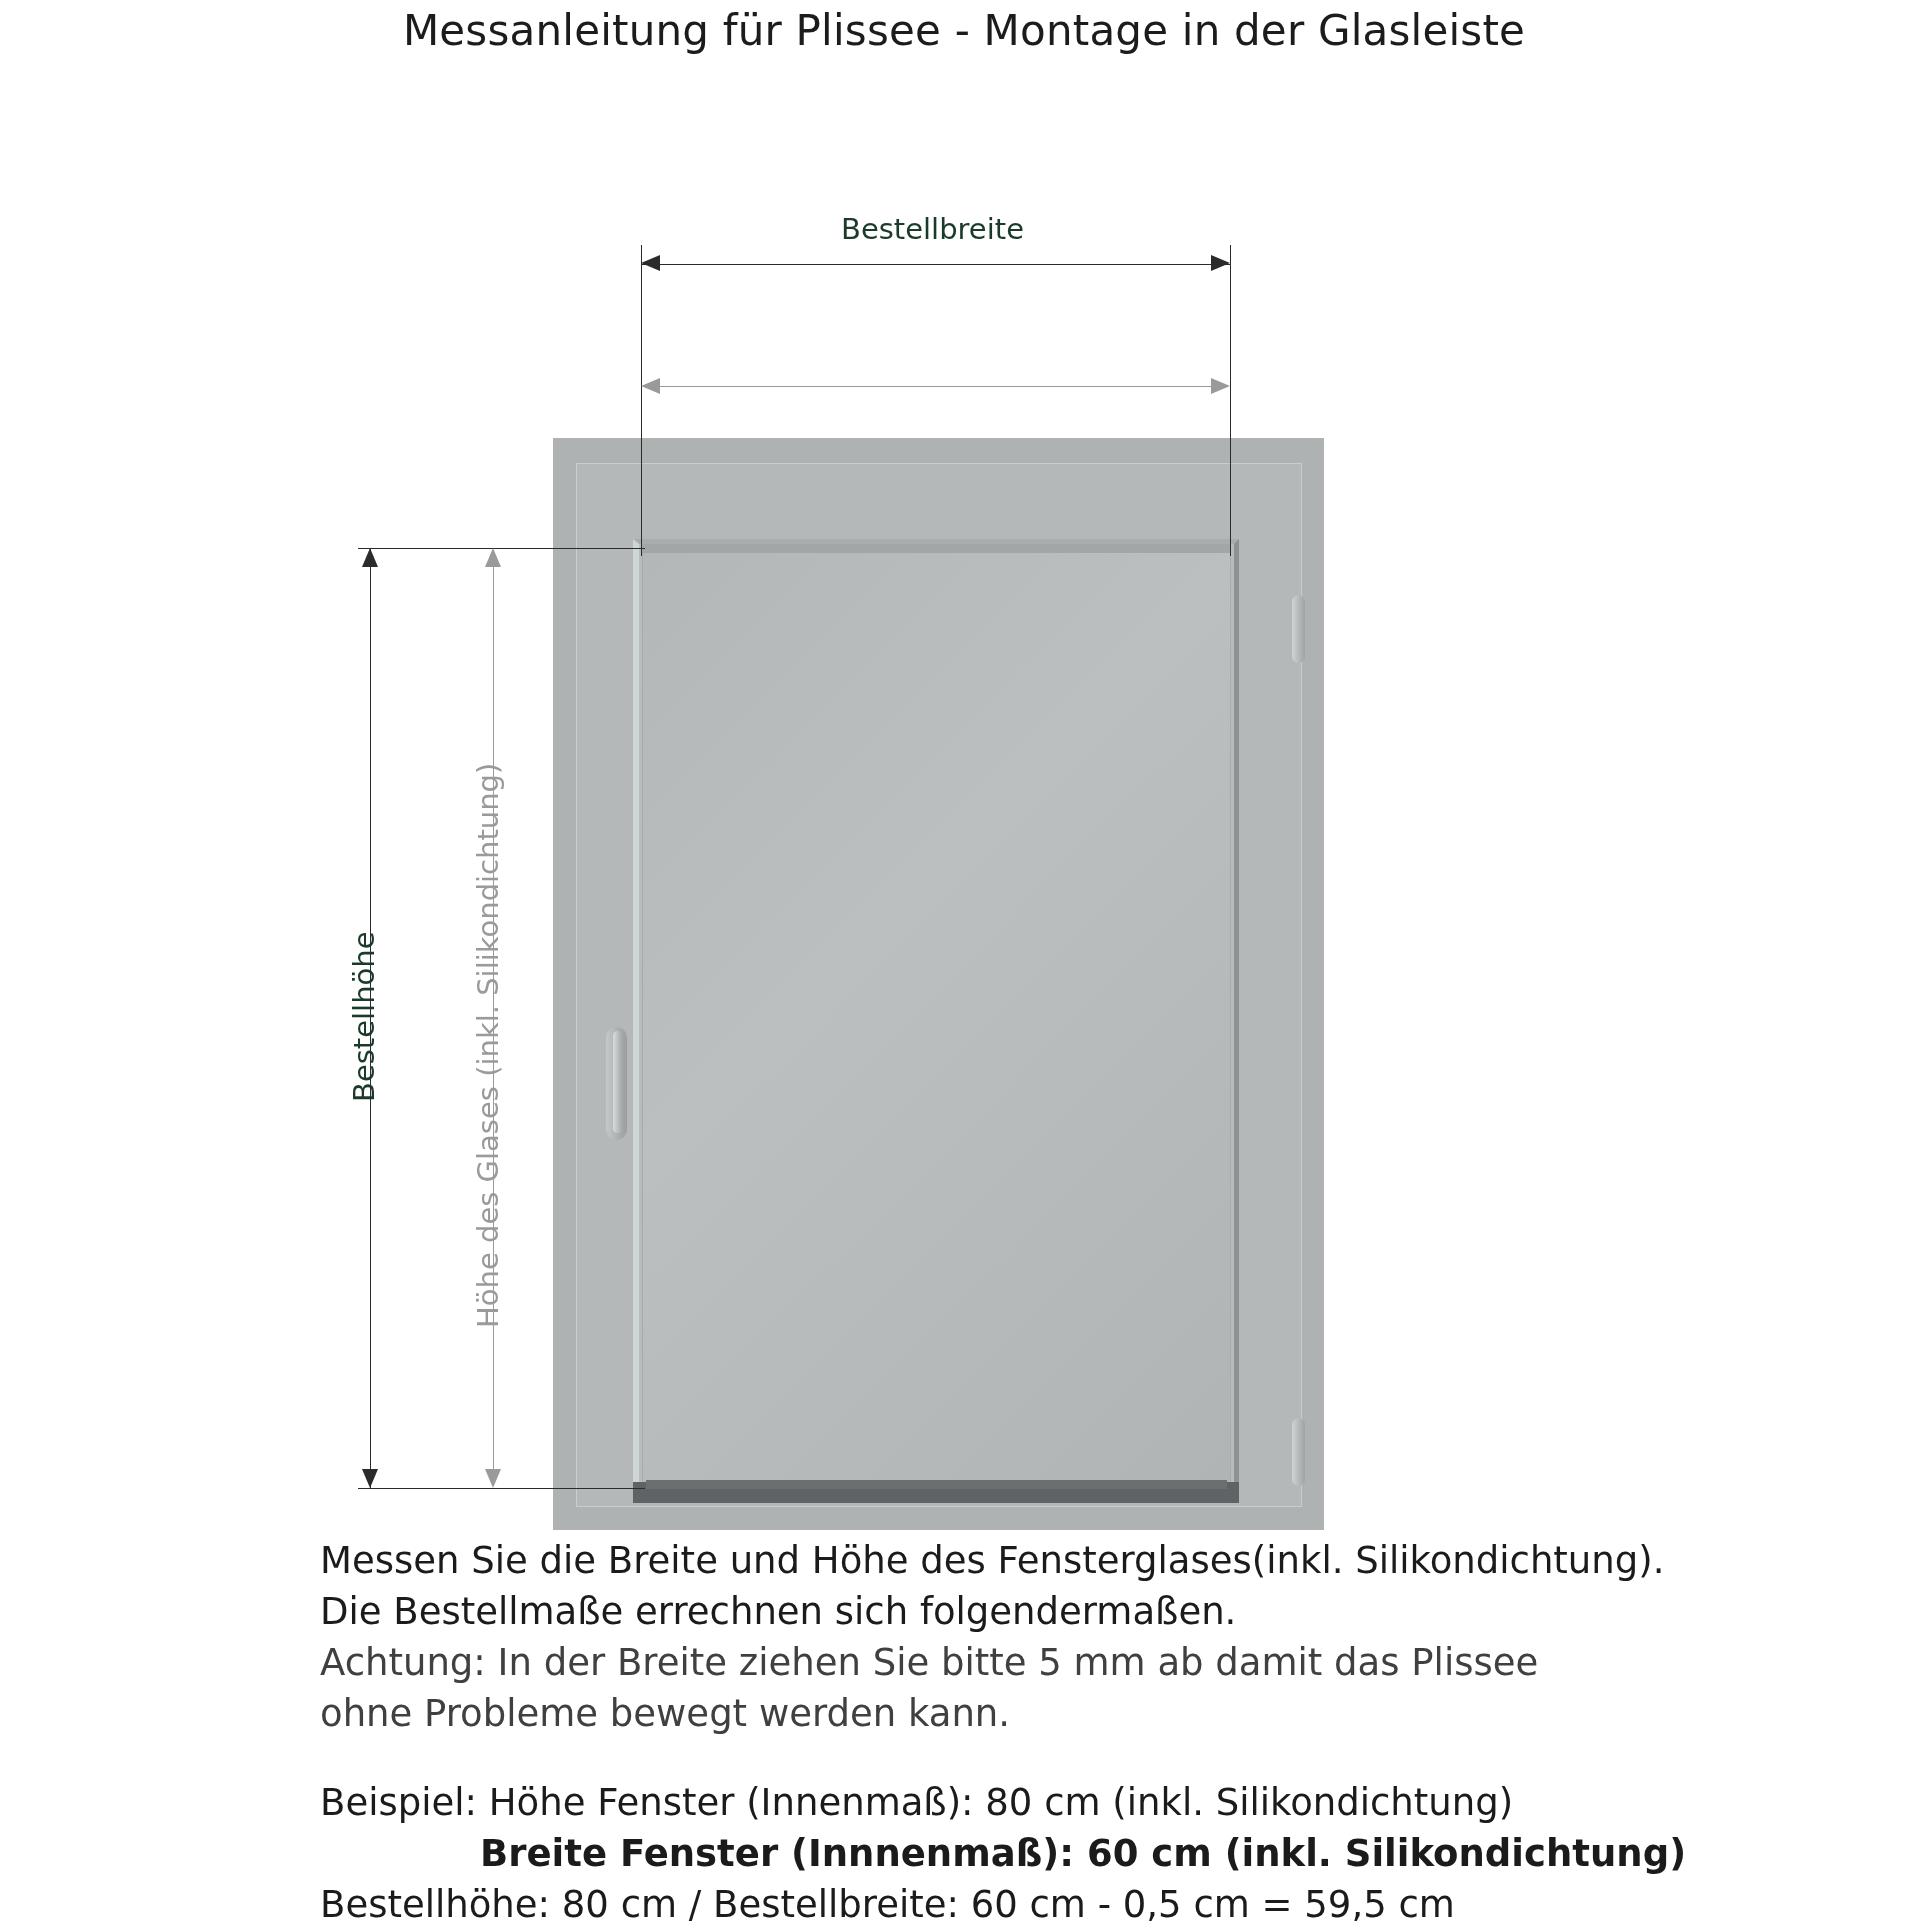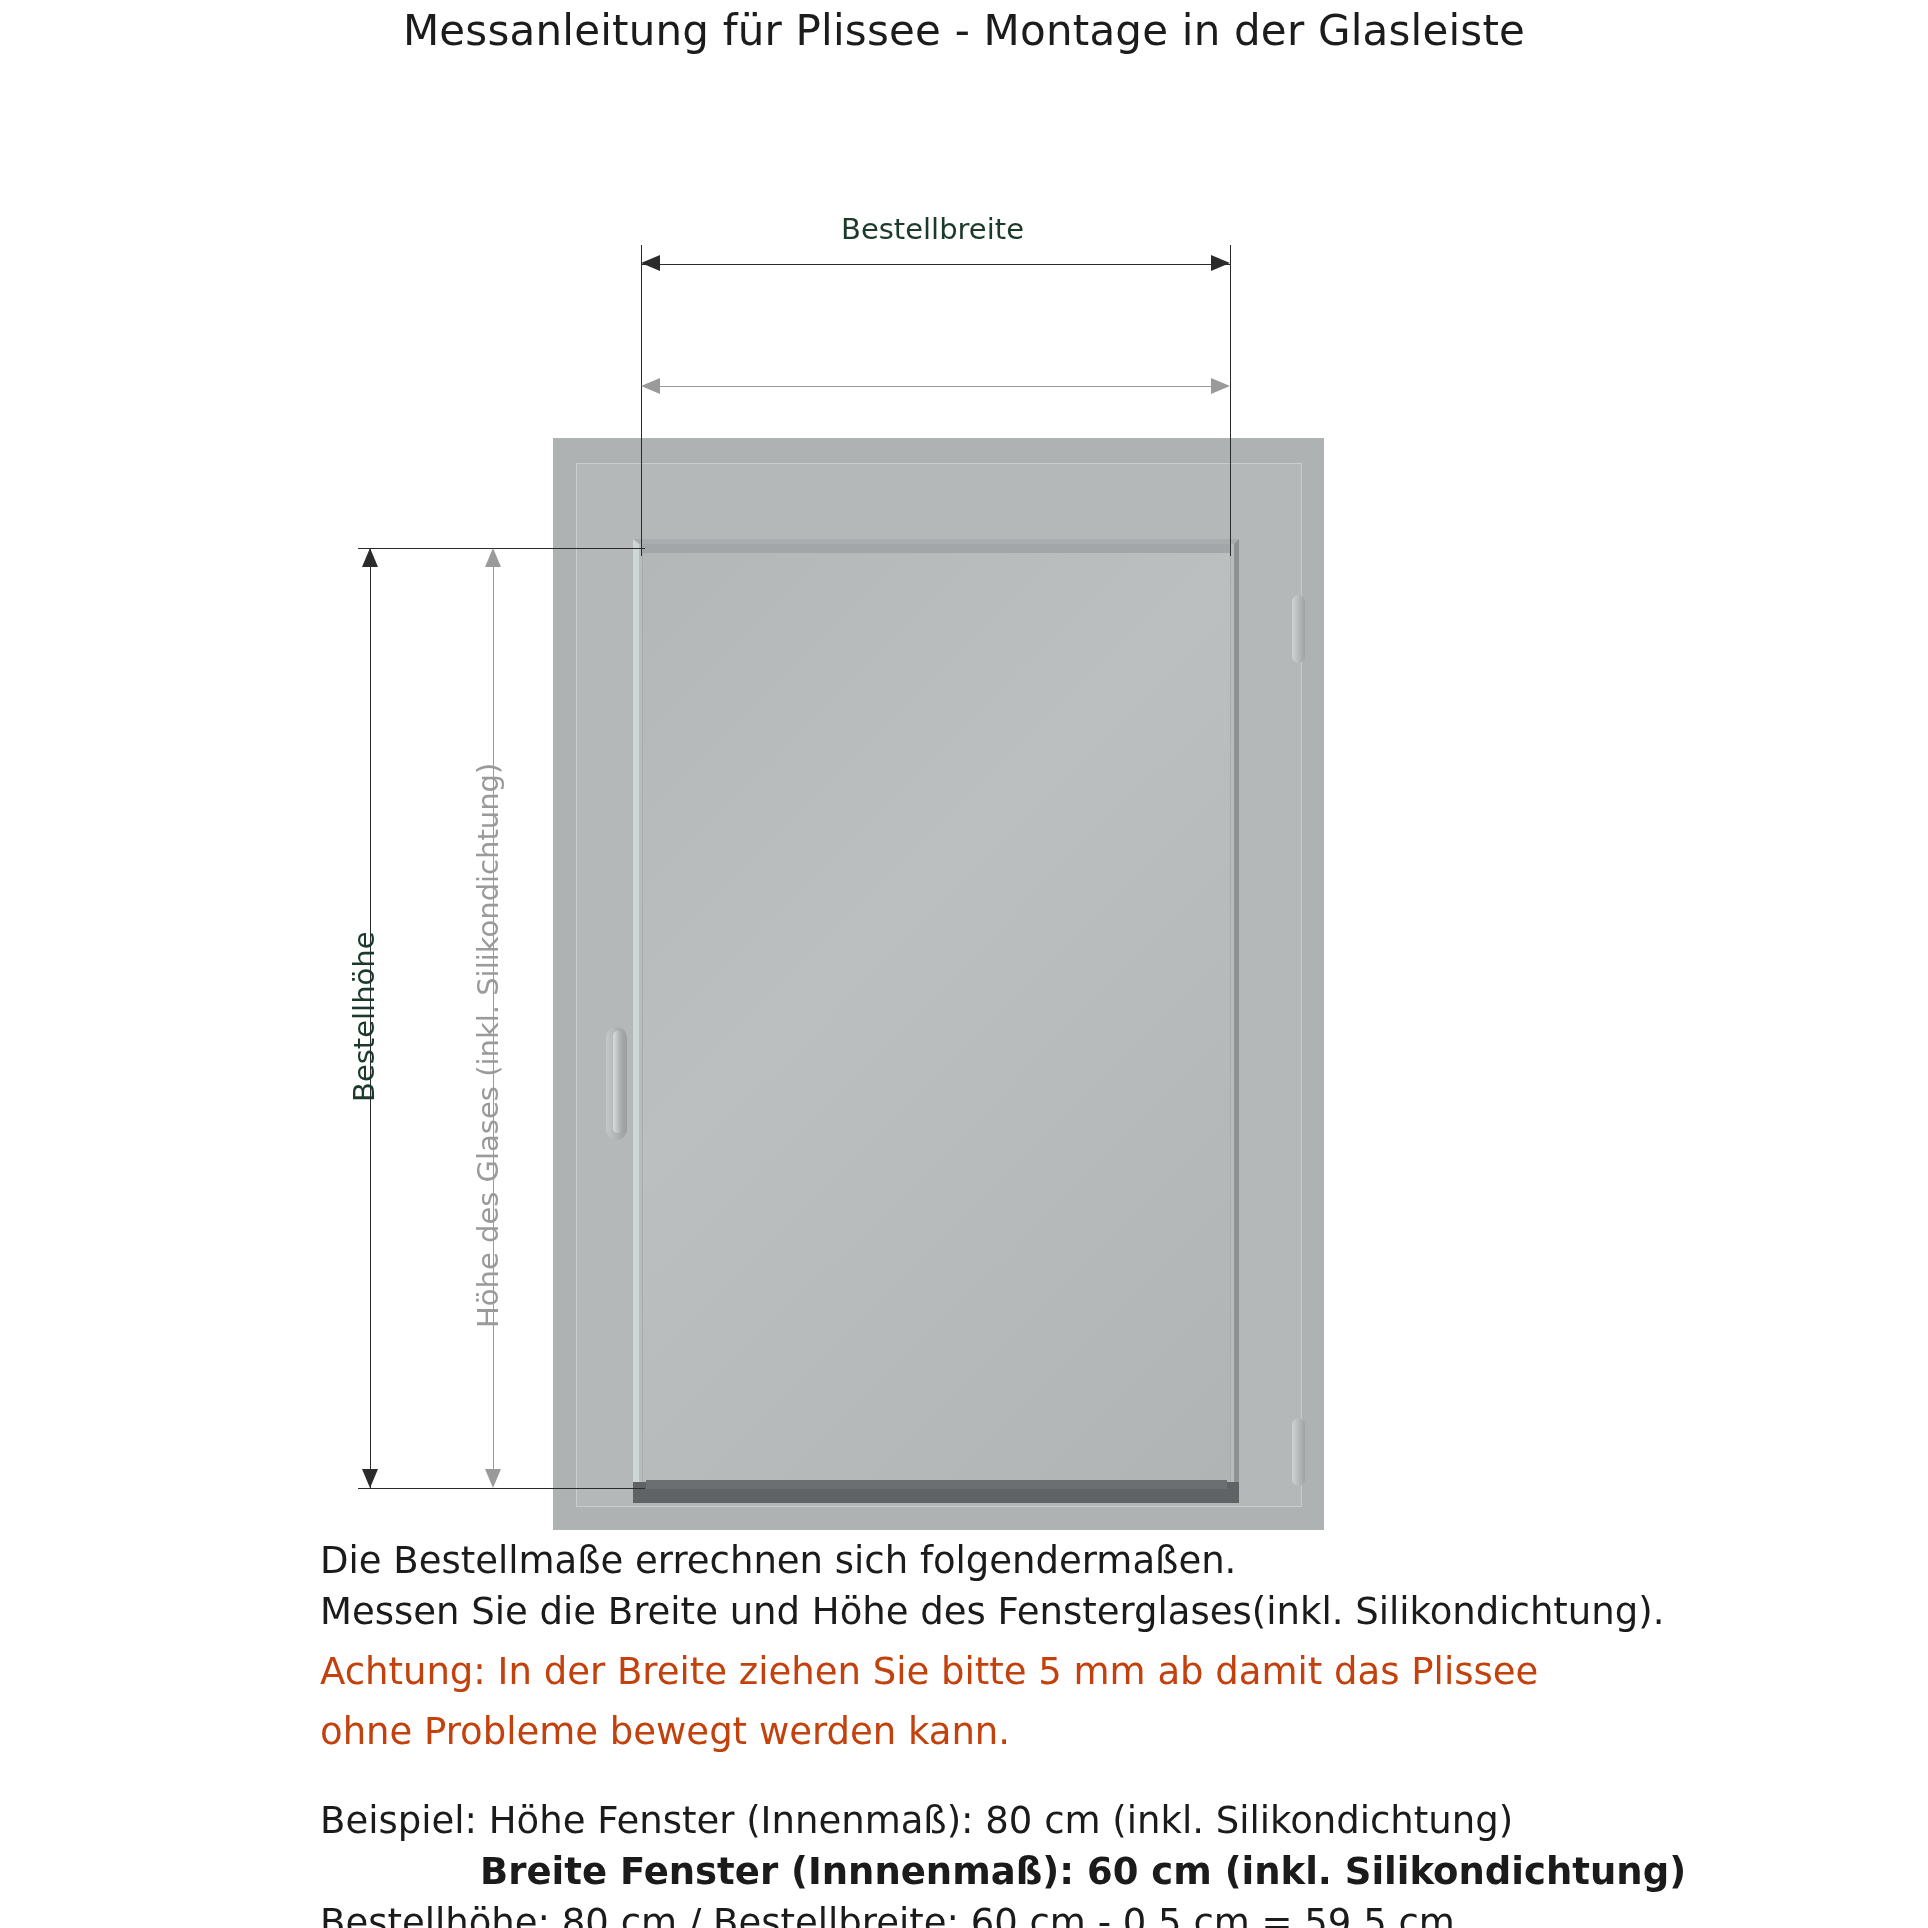--- a/index.html
+++ b/index.html
@@ -214,22 +214,21 @@
   .body-text {
     position: absolute;
     left: 320px;
     top: 1535px;
     width: 1507px;
     font-size: 37px;
     line-height: 51px;
     color: #1b1b1b;
   }
   .body-text .red {
-    color: #c2410c;
-    margin-top: 9px;
+    color: #404040;
   }
   .gap {
     height: 38px;
   }
   .indent {
     padding-left: 160px;
     font-weight: bold;
   }
 </style>
 </head>
@@ -275,22 +274,22 @@
     <div class="dim-label vert" style="left:347px; top:970px;">Bestellhöhe</div>
 
     <div class="dim-line-v grey" style="left:493px; top:429px; height:913px;"></div>
     <div class="arrow up g-up" style="left:485px; top:416px;"></div>
     <div class="arrow down g-down" style="left:485px; top:1337px;"></div>
     <div class="dim-label grey vert" style="left:471px; top:1196px;">Höhe des Glases (inkl. Silikondichtung)</div>
 
   </div>
 
   <div class="body-text">
+    <div>Messen Sie die Breite und Höhe des Fensterglases(inkl. Silikondichtung).</div>
     <div>Die Bestellmaße errechnen sich folgendermaßen.</div>
-    <div>Messen Sie die Breite und Höhe des Fensterglases(inkl. Silikondichtung).</div>
     <div class="red">Achtung: In der Breite ziehen Sie bitte 5 mm ab damit das Plissee</div>
     <div class="red">ohne Probleme bewegt werden kann.</div>
     <div class="gap"></div>
     <div>Beispiel: Höhe Fenster (Innenmaß): 80 cm (inkl. Silikondichtung)</div>
     <div class="indent">Breite Fenster (Innnenmaß): 60 cm  (inkl. Silikondichtung)</div>
     <div>Bestellhöhe: 80 cm / Bestellbreite: 60 cm  - 0,5 cm = 59,5 cm</div>
   </div>
 
 </div>
 

